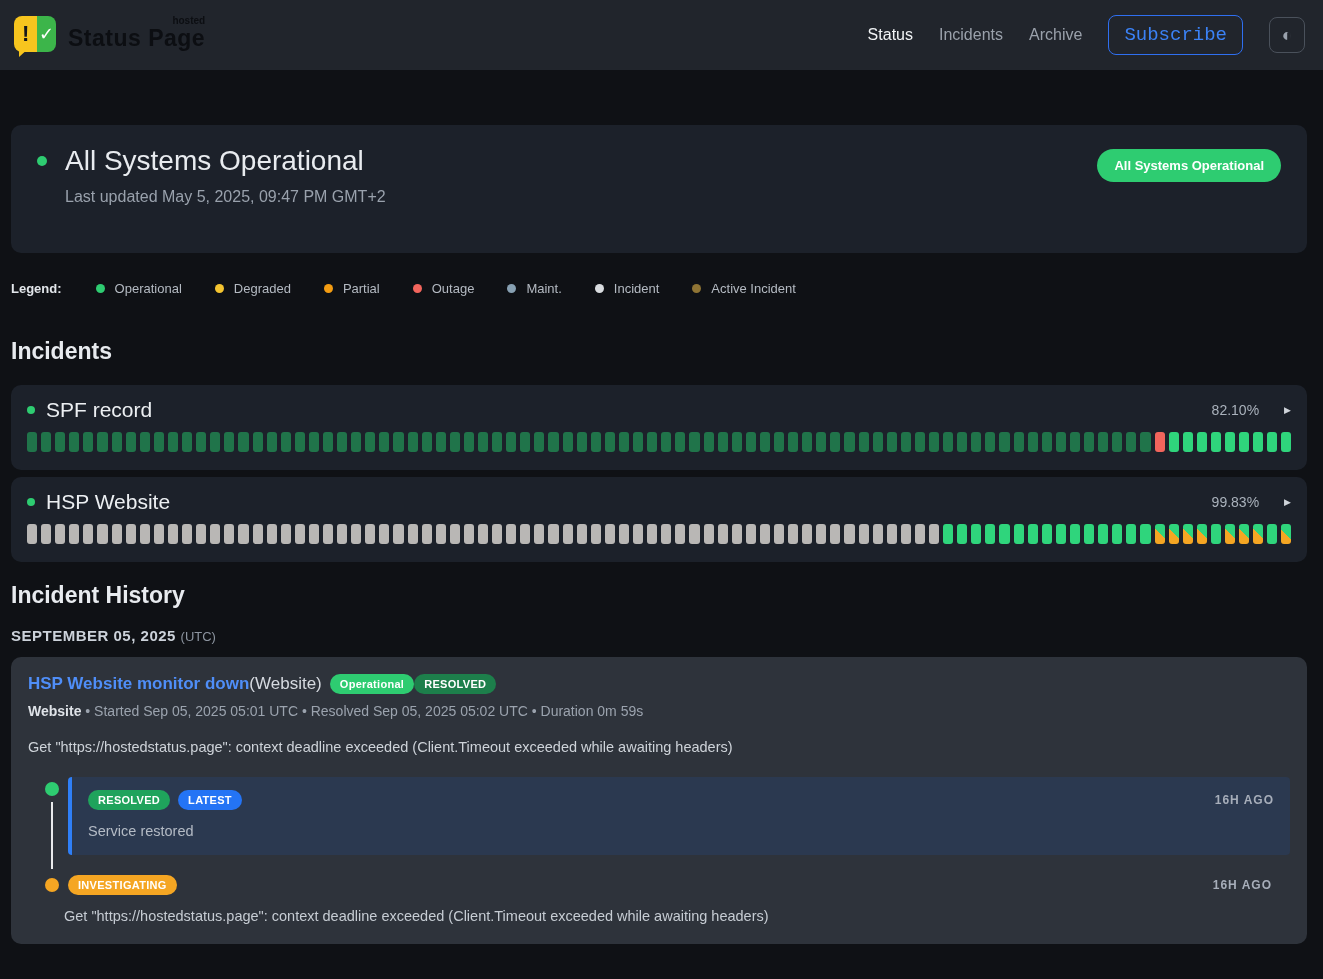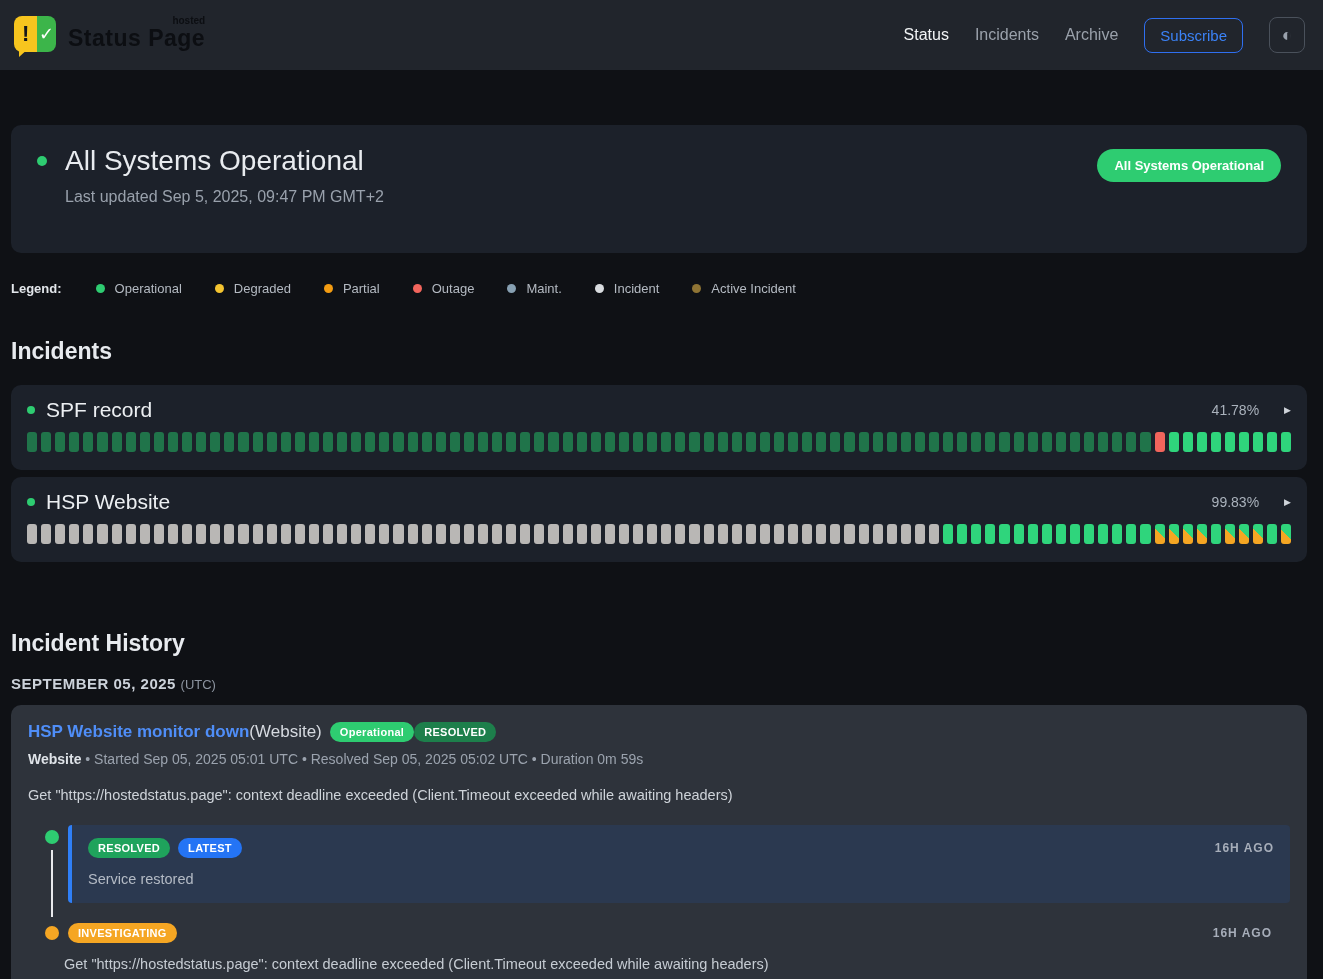--- a/index.html
+++ b/index.html
@@ -37,22 +37,22 @@
     border-bottom:9px solid transparent;
   }
   .brand-text { position:relative; padding-top:12px; }
   .brand-name { font-size:23px; font-weight:bold; color:#0c0e12; letter-spacing:0.5px; }
   .brand-sup { position:absolute; top:2px; right:0; font-size:10px; color:#0c0e12; font-weight:600; }
   .topnav { display:flex; align-items:center; gap:26px; }
   .navlink { font-size:16px; color:#9aa1ab; cursor:pointer; text-decoration:none; }
   .navlink.active { color:#f2f4f6; }
   .subscribe-btn {
     background:transparent; border:1px solid #2f6ff0; color:#3b82f6;
-    font-size:15px; padding:8px 15px; border-radius:8px; cursor:pointer;
-    font-family:Liberation Sans, sans-serif;
+    font-size:19px; padding:8px 15px; border-radius:8px; cursor:pointer;
+    font-family:Liberation Mono, monospace;
   }
   .theme-btn {
     width:36px; height:36px; border:1px solid #4a515b; border-radius:8px;
     background:transparent; color:#9aa2ad; font-size:18px; line-height:1;
     cursor:pointer; display:flex; align-items:center; justify-content:center;
   }
   
   .page { padding:0 16px 0 11px; }
   
   .status-card {
@@ -84,21 +84,21 @@
   .component-card + .component-card { margin-top:7px; }
   .comp-head { display:flex; align-items:center; gap:11px; }
   .comp-dot { width:8px; height:8px; border-radius:50%; }
   .comp-name { font-size:21px; font-weight:500; color:#eceff2; }
   .comp-spacer { flex:1; }
   .comp-uptime { font-size:14px; color:#aab2bc; }
   .comp-arrow { font-size:9px; color:#cfd4da; margin-left:14px; }
   .bars { display:flex; gap:4px; margin-top:10px; }
   .bar { flex:1; height:20px; border-radius:3px; }
   
-  .history-h { margin-top:68px; }
+  .history-h { margin-top:20px; }
   .date-h { margin-top:18px; font-size:15px; font-weight:bold; color:#ccd2da; letter-spacing:0.5px; }
   .date-suffix { font-size:13px; font-weight:normal; color:#8d95a0; letter-spacing:0; }
   .incident-card {
     margin-top:13px; background:#2e333b; border-radius:10px;
     padding:17px 17px 20px;
   }
   .inc-title-row { display:flex; align-items:center; }
   .inc-title { font-size:17px; font-weight:bold; color:#4f8ef8; text-decoration:none; cursor:pointer; }
   .inc-component { font-size:17px; color:#d6dae0; margin-right:8px; }
   .pill {
@@ -155,21 +155,21 @@
 </header>
 
 <main class="page">
 
   <section class="status-card">
     <div>
       <div class="status-title-row">
         <span class="dot dot-lg" id="overall-dot" style="background: rgb(46, 204, 113);"></span>
         <h1 class="status-title">All Systems Operational</h1>
       </div>
-      <div class="status-updated">Last updated Sep 5, 2025, 09:47 PM GMT+2</div>
+      <div class="status-updated">Last updated May 5, 2025, 09:47 PM GMT+2</div>
     </div>
     <span class="status-badge" id="overall-badge" style="background: rgb(46, 204, 113);">All Systems Operational</span>
   </section>
 
   <div class="legend">
     <span class="legend-label">Legend:</span>
     <span style="display:flex;align-items:center;">
         <span class="legend-item">
           <span class="legend-dot" style="background: rgb(46, 204, 113);"></span>
           <span>Operational</span>
@@ -201,21 +201,21 @@
       </span>
   </div>
 
   <h2 class="section-h components-h">Incidents</h2>
   <div>
       <div class="component-card">
         <div class="comp-head">
           <span class="comp-dot" style="background: rgb(46, 204, 113);"></span>
           <span class="comp-name">SPF record</span>
           <span class="comp-spacer"></span>
-          <span class="comp-uptime">41.78%</span>
+          <span class="comp-uptime">82.10%</span>
           <span class="comp-arrow">▶</span>
         </div>
         <div class="bars">
           <div class="bar" style="background: rgb(32, 116, 74);"></div>
           <div class="bar" style="background: rgb(32, 116, 74);"></div>
           <div class="bar" style="background: rgb(32, 116, 74);"></div>
           <div class="bar" style="background: rgb(32, 116, 74);"></div>
           <div class="bar" style="background: rgb(32, 116, 74);"></div>
           <div class="bar" style="background: rgb(32, 116, 74);"></div>
           <div class="bar" style="background: rgb(32, 116, 74);"></div>

